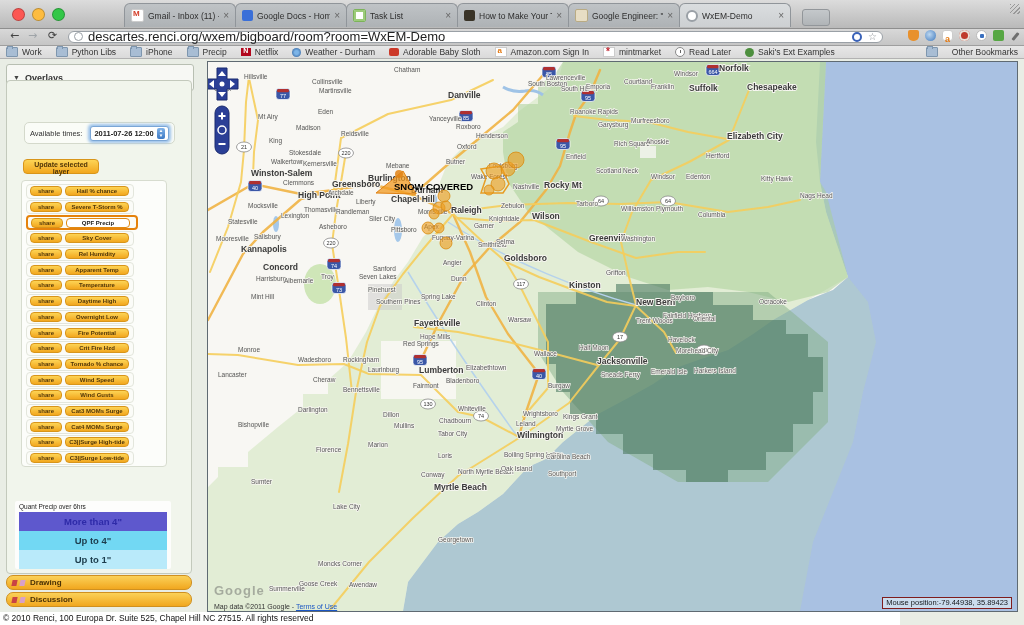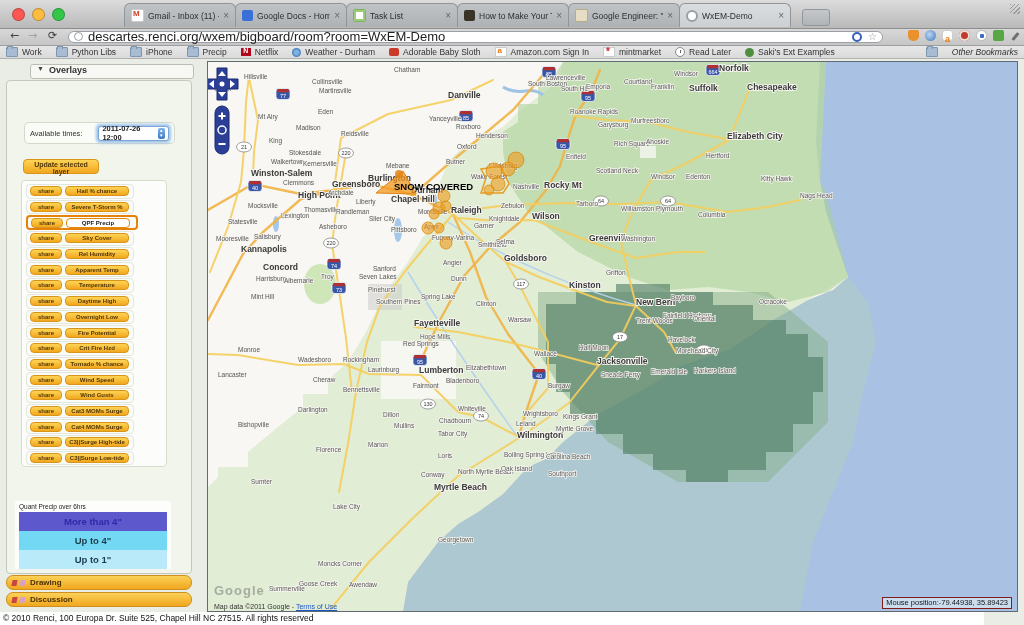--- a/index.html
+++ b/index.html
@@ -64,36 +64,36 @@
   .bmi.noaa{background:radial-gradient(circle,#7db5e8 30%,#20508e);border-radius:50%;width:9px;height:9px;}
   .bmi.tube{background:#cc3a2a;border-radius:2px;}
   .bmi.amazon{background:#fff;border:1px solid #ccc;}
   .bmi.amazon::after{content:"a";color:#e47911;font-size:8px;font-weight:bold;position:absolute;left:2px;top:-2px;}
   .bmi.mint{background:#fff;border:1px solid #ccc;}
   .bmi.mint::after{content:"*";color:#c2252f;font-weight:bold;font-size:10px;position:absolute;left:2px;top:-2px;}
   .bmi.clock{background:#fff;border:1px solid #8a8a8a;border-radius:50%;width:8px;height:8px;}
   .bmi.clock::after{content:"";position:absolute;left:4px;top:1.5px;width:1px;height:3px;background:#666;}
   .bmi.saki{background:#4d8f3e;border-radius:50%;width:9px;height:9px;}
   #bm-spacer{flex:1;}
-  #other-bm{display:flex;align-items:center;gap:14px;font-size:8.5px;color:#333;font-style:italic;}
+  #other-bm{display:flex;align-items:center;gap:14px;font-size:8.5px;color:#333;}
   
   #sidebar{position:absolute;left:6px;top:64px;width:188px;}
   #ov-header{height:13px;background:linear-gradient(180deg,#fdfdfb,#ececе6);background:#f7f8f4;
-    border:1px solid #b8bfb2;border-radius:3px;display:flex;align-items:flex-start;gap:5px;padding:0 6px;
-    font-size:9px;font-weight:bold;color:#333;margin-left:24px;}
+    border:1px solid #b8bfb2;border-radius:3px;display:flex;align-items:center;gap:5px;padding:6px 6px;
+    font-size:9px;font-weight:bold;color:#333;}
   .tri{font-size:7px;color:#444;}
   #panel{position:absolute;left:0;top:16px;width:186px;height:494px;background:#f1f5ec;
     border:1px solid #c3c9bc;border-radius:4px;box-sizing:border-box;}
   .sbox{position:absolute;background:#fafcf7;border:1px solid #d4d9cb;border-radius:5px;box-sizing:border-box;}
   #box-opacity{left:17px;top:9px;width:151px;height:26px;padding:3px 6px;}
   #lbl-opacity{font-size:7.5px;color:#333;font-weight:bold;}
   #slider{position:relative;margin-top:4px;height:4px;background:#e4e4e0;border:1px solid #bdbdb8;border-radius:2px;}
   #slider-handle{position:absolute;left:58%;top:-4px;width:9px;height:9px;border-radius:50%;
     background:radial-gradient(circle at 35% 30%,#ffd37a,#ee9d16);border:1px solid #c77f0e;}
-  #box-times{left:17px;top:41px;width:151px;height:22px;display:flex;align-items:center;gap:16px;padding:0 5px;}
+  #box-times{left:17px;top:41px;width:151px;height:22px;display:flex;align-items:center;gap:8px;padding:0 5px;}
   #lbl-times{font-size:7.5px;color:#333;}
   #times-select{flex:1;height:13px;background:#fff;border:1px solid #7aa6d6;border-radius:3px;
     box-shadow:0 0 3px 1.5px #9cc2ea;display:flex;align-items:center;font-size:7.5px;font-weight:bold;color:#222;
     padding:0 3px;justify-content:space-between;}
   #stepper{width:8px;height:11px;background:linear-gradient(180deg,#7fb2e8,#3c79c4);border-radius:2px;
     color:#fff;font-size:4.5px;line-height:5px;text-align:center;}
   .orange-btn{background:linear-gradient(180deg,#fdd455,#f2a71e);border:1px solid #d8951a;border-radius:4px;
     color:#503608;font-weight:bold;font-family:"Liberation Sans",sans-serif;}
   #update-btn{position:absolute;left:16px;top:78px;width:76px;height:15px;font-size:7px;}
   #layer-list{position:absolute;left:14px;top:99px;width:146px;height:287px;background:#fcfdfa;
@@ -124,21 +124,21 @@
   .road.hw{stroke:#f0b244;stroke-width:2.4;}
   .shield-txt{font-size:5.5px;text-anchor:middle;font-family:"Liberation Sans",sans-serif;}
   .draw-c{fill:#ee9c1d;fill-opacity:.62;stroke:#d98a0e;stroke-width:.8;}
   #snow-label{font-size:9.5px;font-weight:bold;fill:#000;font-family:"Liberation Sans",sans-serif;}
   .map-watermark{position:absolute;left:6px;bottom:13px;font-size:13px;font-weight:bold;color:rgba(90,90,90,.45);letter-spacing:1px;}
   .map-attrib{position:absolute;left:6px;bottom:1px;font-size:7px;color:#333;}
   .map-attrib a{color:#1a56c4;text-decoration:underline;}
   .mouse-pos{position:absolute;right:5px;bottom:2px;font-size:7.5px;color:#15181c;
     background:rgba(215,228,240,.75);border:1px solid #7f1d1d;padding:0 3px;line-height:10px;}
   
-  #footer{position:absolute;left:0;top:612px;width:984px;height:13px;background:#fff;
+  #footer{position:absolute;left:0;top:612px;width:900px;height:13px;background:#fff;
     font-size:8.5px;color:#111;line-height:12px;padding-left:3px;box-sizing:border-box;}
 </style>
 </head>
 <body>
 
 <div id="titlebar">
   <div class="traffic">
     <span class="tl r"></span>
     <span class="tl y"></span>
     <span class="tl g"></span>

